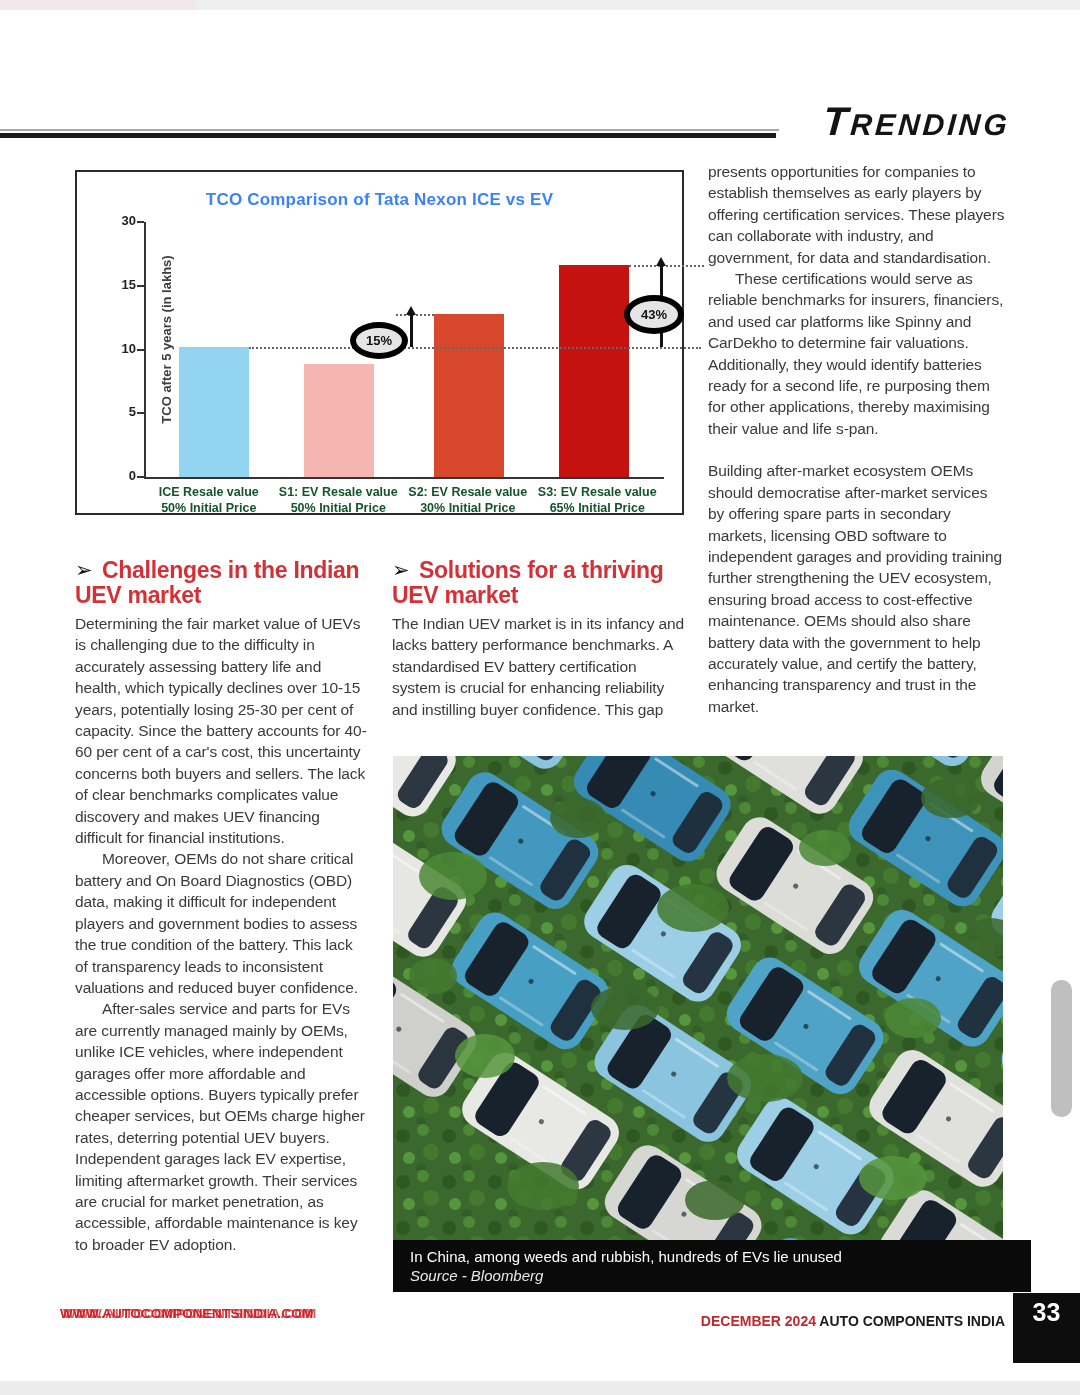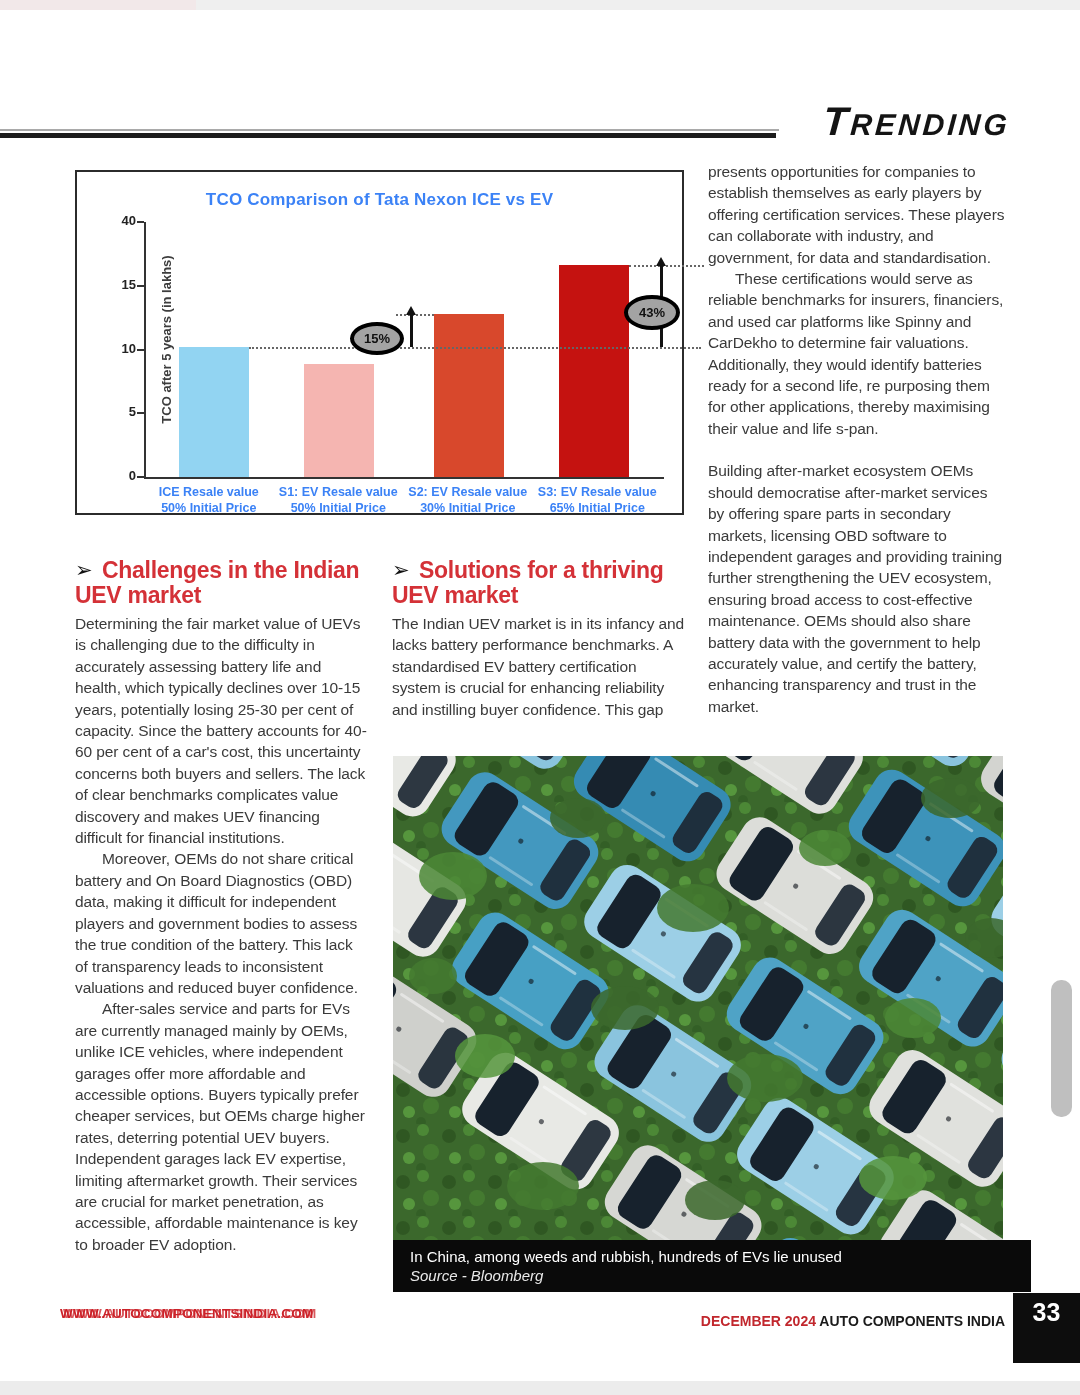--- a/index.html
+++ b/index.html
@@ -36,26 +36,26 @@
   .ymark{position:absolute;left:-9px;width:7px;height:2px;background:#333;}
   .dotline{position:absolute;border-top:2px dotted #666;height:0;}
   #dot-base{left:103px;width:452px;}
   #dot-a0{left:250px;width:38px;}
   #dot-a1{left:483px;width:75px;}
   .vline{position:absolute;width:3px;background:#111;}
   #arrow-a0{left:264px;} #arrow-a1{left:514px;}
   .vline::before{content:"";position:absolute;left:-4px;top:-8px;
     border-left:5.5px solid transparent;border-right:5.5px solid transparent;
     border-bottom:9px solid #111;}
-  .oval{position:absolute;border:4px solid #000000;border-radius:50%;background:#a3a3a3;
+  .oval{position:absolute;border:6px solid #000000;border-radius:50%;background:#e5e5e5;
         text-align:center;font-weight:bold;font-size:13px;color:#111;}
   #oval-a0{left:204px;width:46px;height:25px;line-height:25px;}
   #oval-a1{left:478px;width:48px;height:27px;line-height:27px;}
   .xlabels{position:absolute;left:67px;top:312px;width:518px;display:flex;}
-  .xlabel{flex:1;text-align:center;font-size:12.5px;font-weight:bold;color:#3b82f6;
+  .xlabel{flex:1;text-align:center;font-size:12.5px;font-weight:bold;color:#14532d;
           line-height:16px;white-space:pre-line;}
 
   
   .col{position:absolute;font-size:15.5px;line-height:21.4px;letter-spacing:-.1px;}
   .col-left{left:75px;top:558px;width:293px;}
   .col-mid{left:392px;top:558px;width:296px;}
   .col-right{left:708px;top:161px;width:299px;}
   .col-heading{position:relative;font-size:23px;line-height:24.5px;font-weight:800;
                color:#d43137;text-indent:27px;letter-spacing:-.3px;margin-bottom:6px;}
   .bullet-arrow{position:absolute;left:0;top:0;text-indent:0;color:#111;font-size:21px;font-weight:400;}
@@ -115,21 +115,21 @@
       <div class="oval" id="oval-a0" style="top: 99.8px;">15%</div>
       <div class="oval" id="oval-a1" style="top: 73.35px;">43%</div>
     <span class="ytick" style="top: 246px;">0</span>
         <div class="ymark" style="top: 254px;"></div>
         <span class="ytick" style="top: 182.25px;">5</span>
         <div class="ymark" style="top: 190.25px;"></div>
         <span class="ytick" style="top: 118.5px;">10</span>
         <div class="ymark" style="top: 126.5px;"></div>
         <span class="ytick" style="top: 54.75px;">15</span>
         <div class="ymark" style="top: 62.75px;"></div>
-        <span class="ytick" style="top: -9px;">40</span>
+        <span class="ytick" style="top: -9px;">30</span>
         <div class="ymark" style="top: -1px;"></div>
       </div>
     <div class="xlabels">
       <div class="xlabel">ICE Resale value
 50% Initial Price</div>
       <div class="xlabel">S1: EV Resale value
 50% Initial Price</div>
       <div class="xlabel">S2: EV Resale value
 30% Initial Price</div>
       <div class="xlabel">S3: EV Resale value

